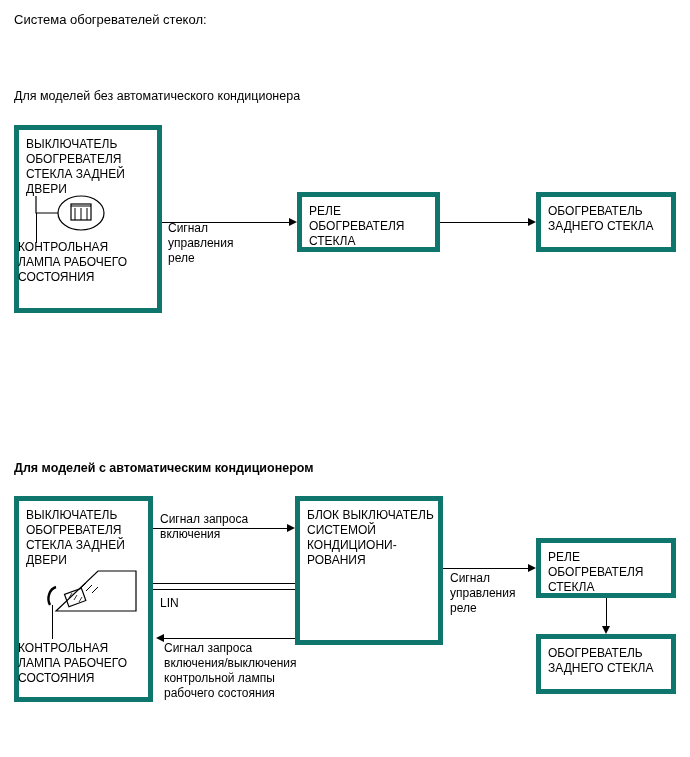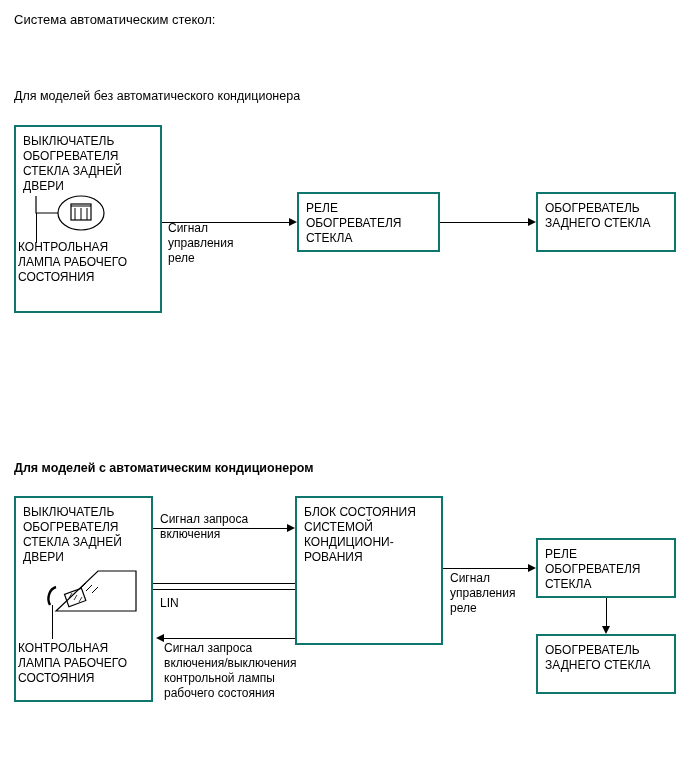--- a/index.html
+++ b/index.html
@@ -20,21 +20,21 @@
     left: 14px;
     top: 12px;
     font-size: 13px;
     white-space: nowrap;
   }
   .section-label {
     font-size: 12.5px;
     white-space: nowrap;
   }
   .box {
-    border: 2px solid #0f766e;
+    border: 5px solid #0f766e;
     background: #ffffff;
     box-sizing: border-box;
   }
   .box-text {
     position: absolute;
     font-size: 12px;
     line-height: 15px;
     white-space: pre-line;
   }
   .caption {
@@ -67,21 +67,21 @@
     width: 0; height: 0;
     border-left: 4px solid transparent;
     border-right: 4px solid transparent;
     border-top: 8px solid #000000;
   }
   svg { display: block; }
 </style>
 </head>
 <body>
 
-<div class="abs title">Система автоматическим стекол:</div>
+<div class="abs title">Система обогревателей стекол:</div>
 
 <div class="abs section-label" style="left:14px; top:89px;">Для моделей без автоматического кондиционера</div>
 
 <div class="abs box" style="left:14px; top:125px; width:148px; height:188px;">
   <div class="box-text" style="left:7px; top:7px;">ВЫКЛЮЧАТЕЛЬ
 ОБОГРЕВАТЕЛЯ
 СТЕКЛА ЗАДНЕЙ
 ДВЕРИ</div>
 </div>
 
@@ -165,21 +165,21 @@
 <div class="abs caption" style="left:160px; top:596px;">LIN</div>
 
 <div class="abs hline" style="left:164px; top:638px; width:131px;"></div>
 <div class="abs arrow-left" style="left:156px; top:634px;"></div>
 <div class="abs caption" style="left:164px; top:641px;">Сигнал запроса
 включения/выключения
 контрольной лампы
 рабочего состояния</div>
 
 <div class="abs box" style="left:295px; top:496px; width:148px; height:149px;">
-  <div class="box-text" style="left:7px; top:7px;">БЛОК СОСТОЯНИЯ
+  <div class="box-text" style="left:7px; top:7px;">БЛОК ВЫКЛЮЧАТЕЛЬ
 СИСТЕМОЙ
 КОНДИЦИОНИ-
 РОВАНИЯ</div>
 </div>
 
 <div class="abs hline" style="left:443px; top:568px; width:85px;"></div>
 <div class="abs arrow-right" style="left:528px; top:564px;"></div>
 <div class="abs caption" style="left:450px; top:571px;">Сигнал
 управления
 реле</div>

